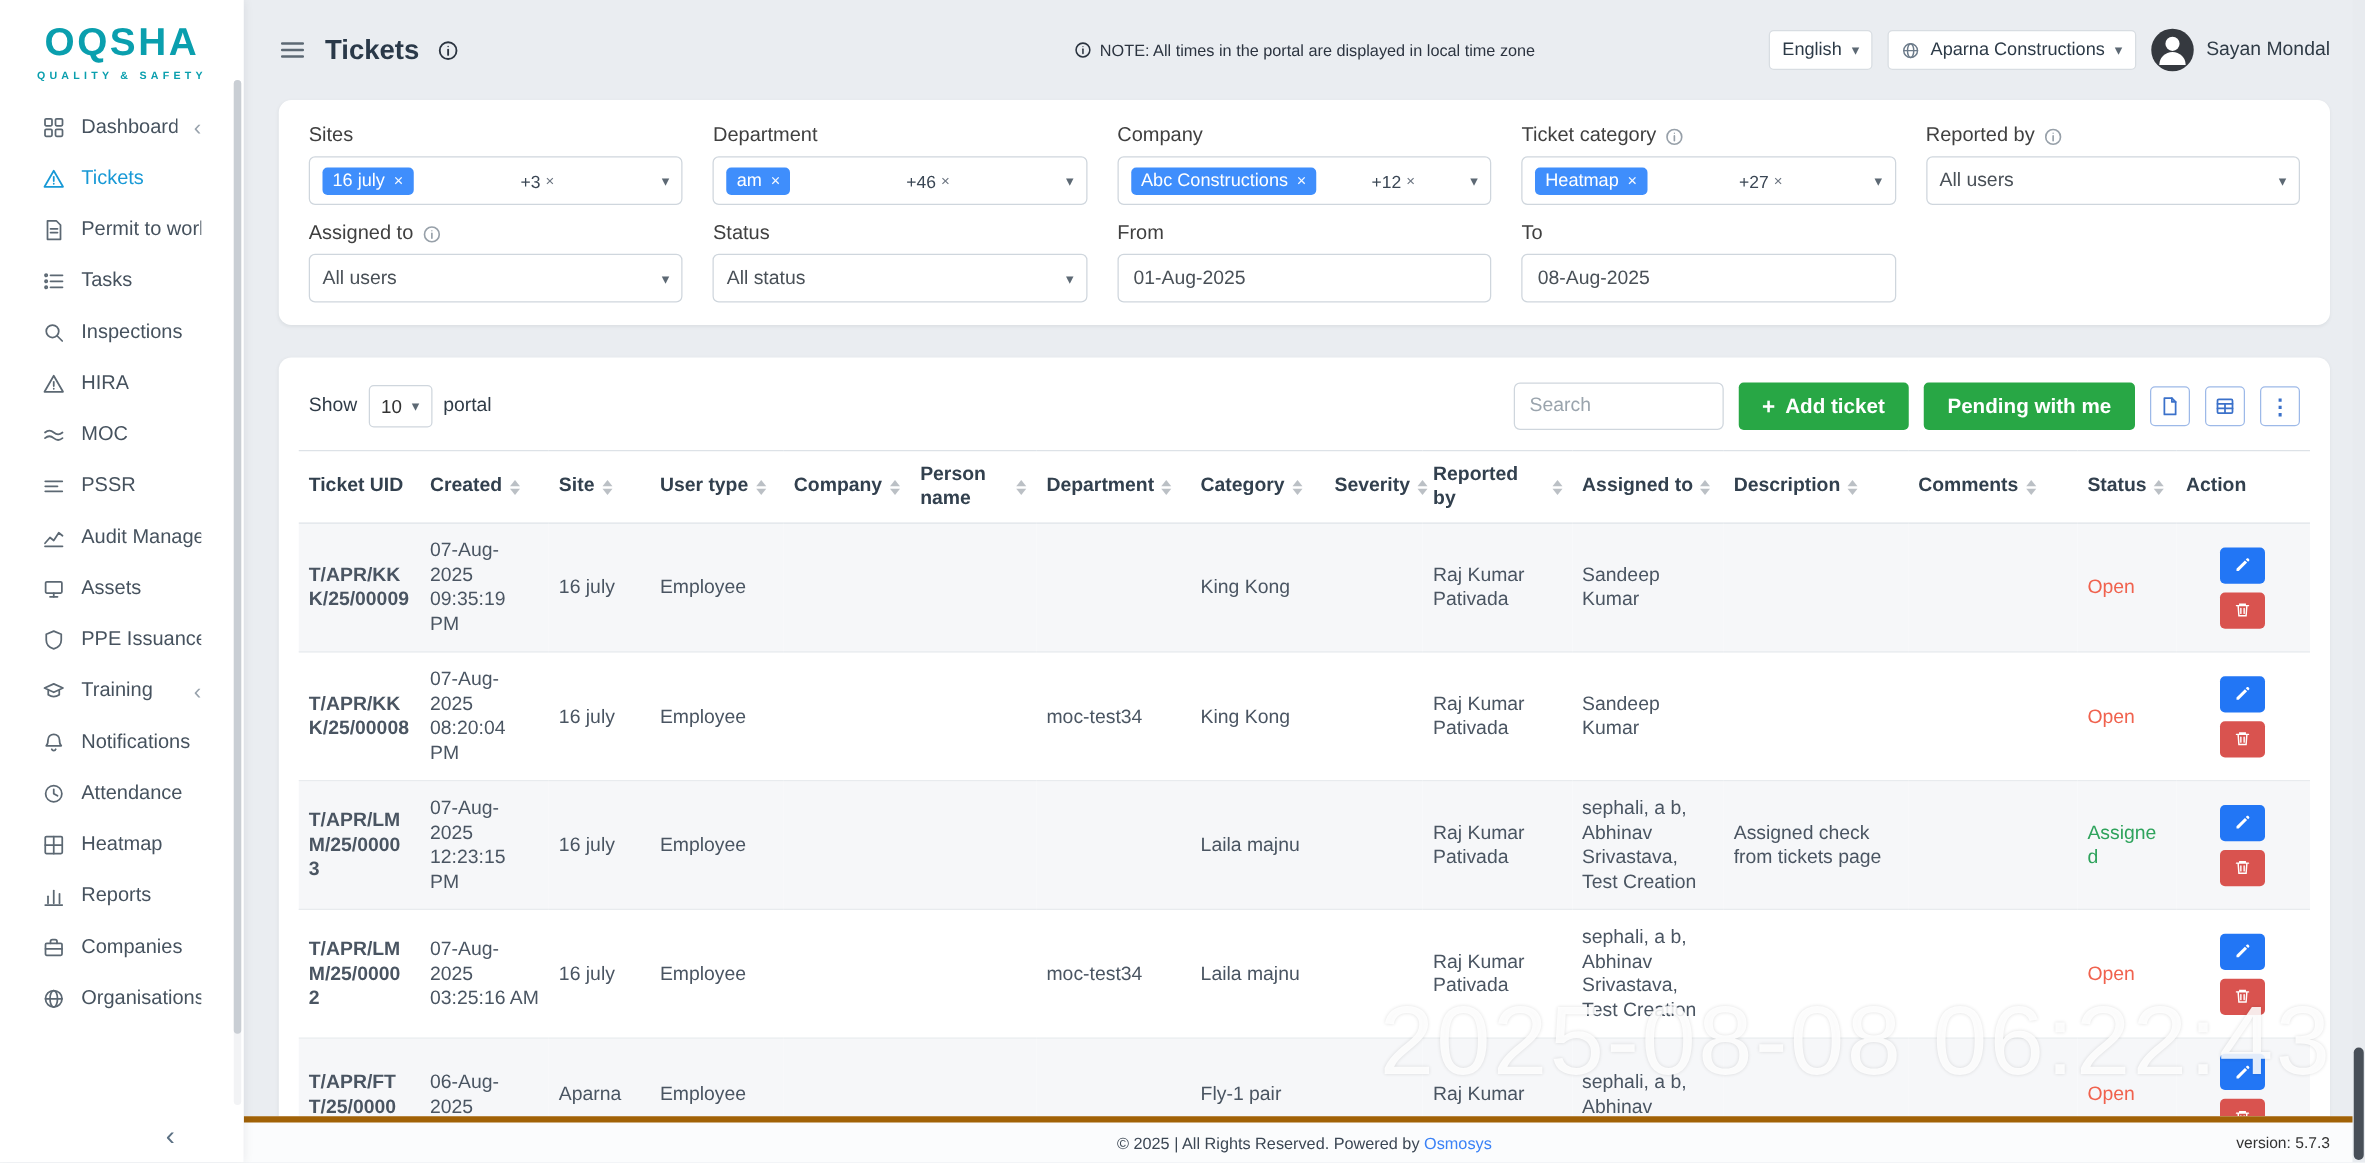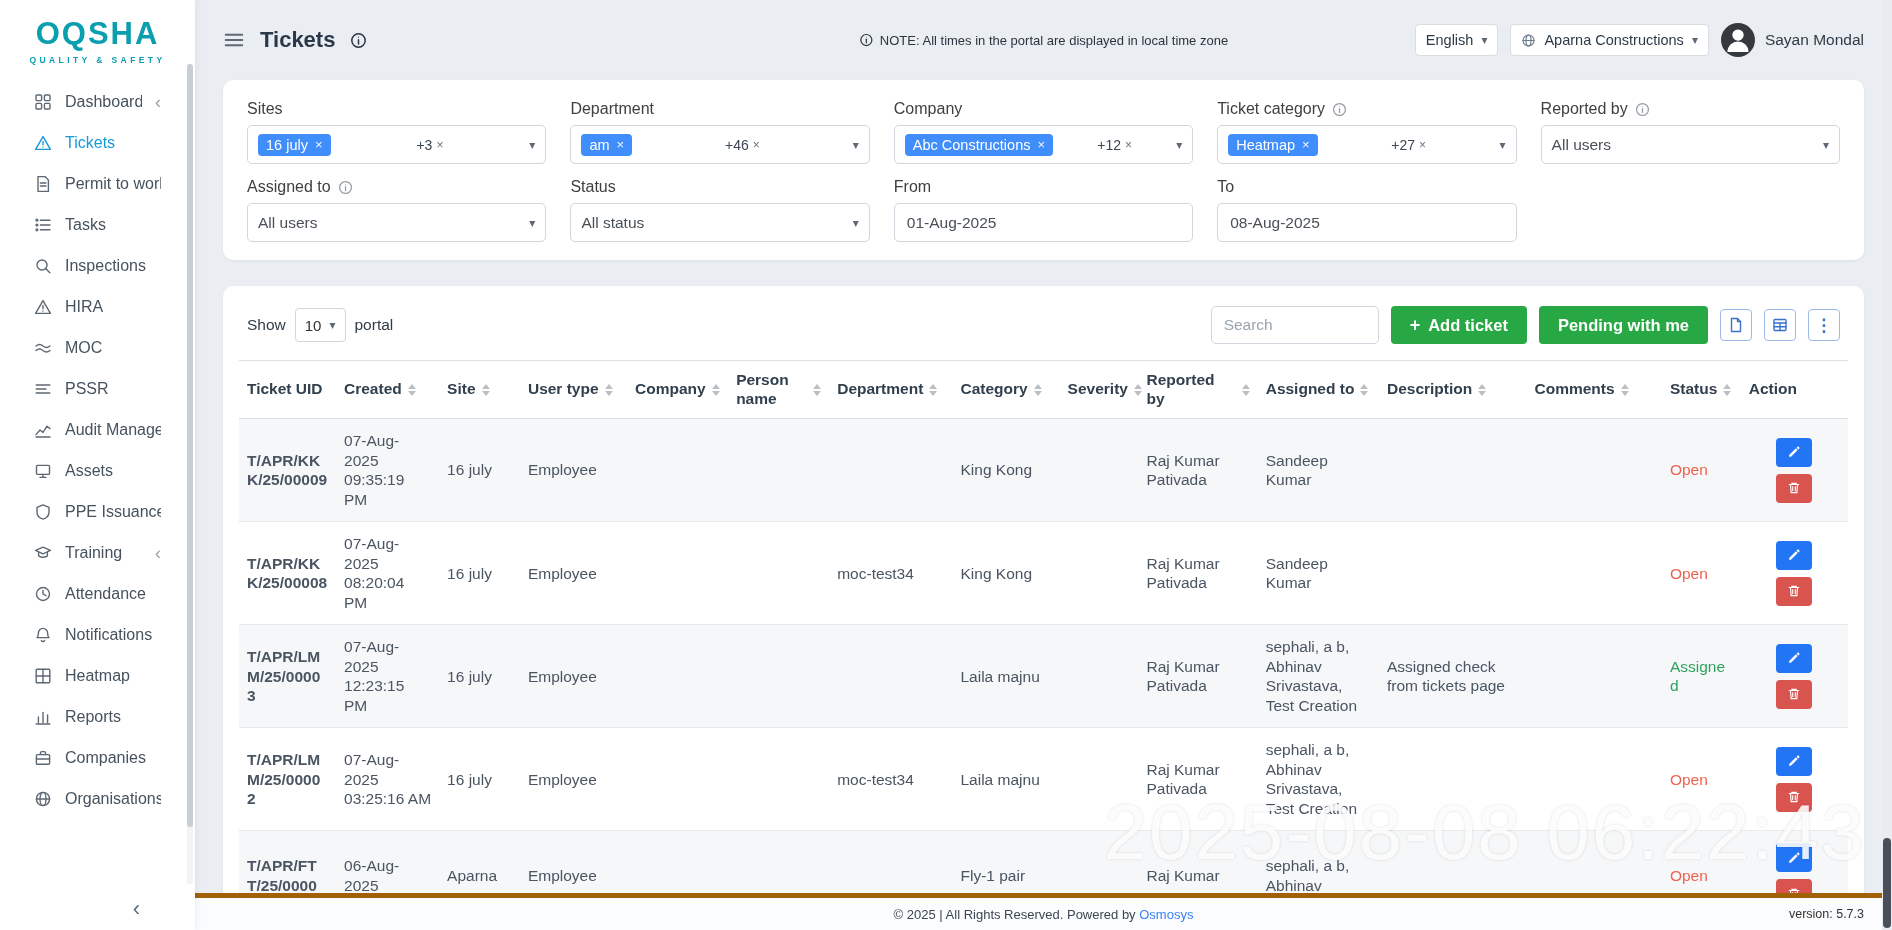--- a/index.html
+++ b/index.html
@@ -267,34 +267,34 @@
               <path d="M1.6 6.4 9 3.1l7.4 3.3L9 9.8z"></path>
               <path d="M4.6 8.4v3.4c2.9 1.9 5.9 1.9 8.8 0V8.4"></path>
             </svg>
           </span>
           <span class="nav-label">Training</span>
           <span class="nav-chevron">‹</span>
         </div>
         <div class="nav-item">
           <span class="nav-icon">
             <svg class="svg" viewBox="0 0 18 18">
+              <path d="M9 2.4a4.6 4.6 0 0 1 4.6 4.6c0 3.5 1.4 4.6 1.4 4.6H3s1.4-1.1 1.4-4.6A4.6 4.6 0 0 1 9 2.4z"></path>
+              <path d="M7.4 14.4a1.7 1.7 0 0 0 3.2 0"></path>
+            </svg>
+          </span>
+          <span class="nav-label">Notifications</span>
+        </div>
+        <div class="nav-item">
+          <span class="nav-icon">
+            <svg class="svg" viewBox="0 0 18 18">
               <circle cx="9" cy="9" r="6.5"></circle>
               <polyline points="9,5.4 9,9 12,10.6"></polyline>
             </svg>
           </span>
           <span class="nav-label">Attendance</span>
-        </div>
-        <div class="nav-item">
-          <span class="nav-icon">
-            <svg class="svg" viewBox="0 0 18 18">
-              <path d="M9 2.4a4.6 4.6 0 0 1 4.6 4.6c0 3.5 1.4 4.6 1.4 4.6H3s1.4-1.1 1.4-4.6A4.6 4.6 0 0 1 9 2.4z"></path>
-              <path d="M7.4 14.4a1.7 1.7 0 0 0 3.2 0"></path>
-            </svg>
-          </span>
-          <span class="nav-label">Notifications</span>
         </div>
         <div class="nav-item">
           <span class="nav-icon">
             <svg class="svg" viewBox="0 0 18 18">
               <rect x="2.2" y="2.2" width="13.6" height="13.6" rx="1"></rect>
               <line x1="2.2" y1="9" x2="15.8" y2="9"></line>
               <line x1="9" y1="2.2" x2="9" y2="15.8"></line>
             </svg>
           </span>
           <span class="nav-label">Heatmap</span>

